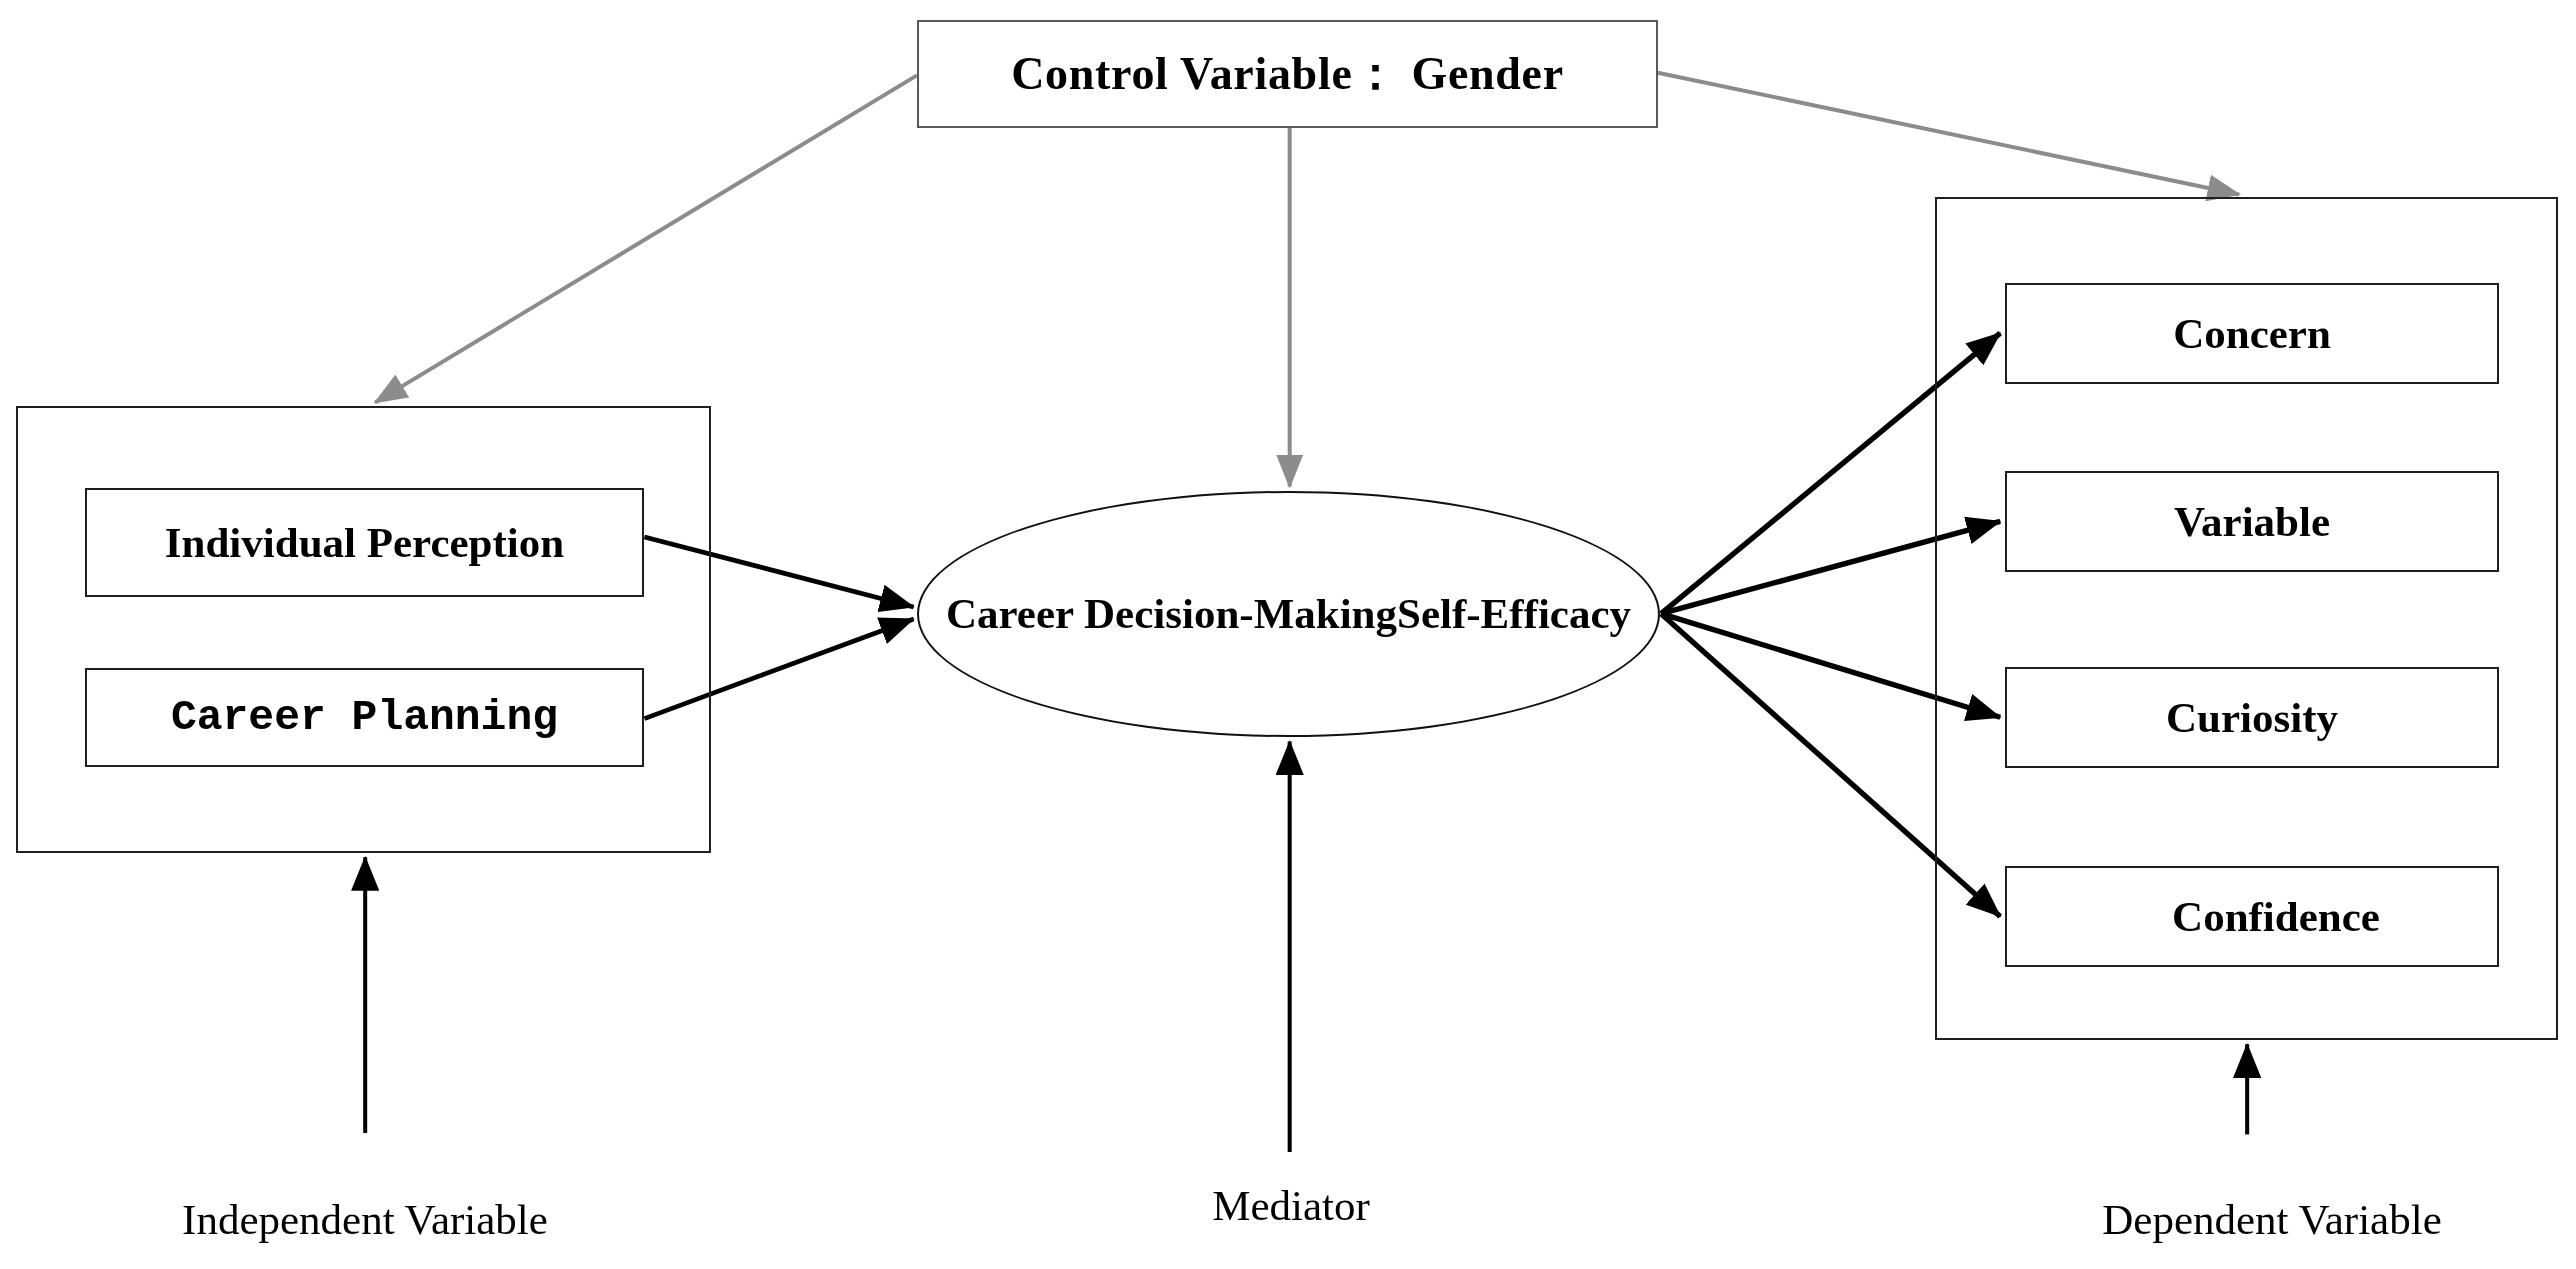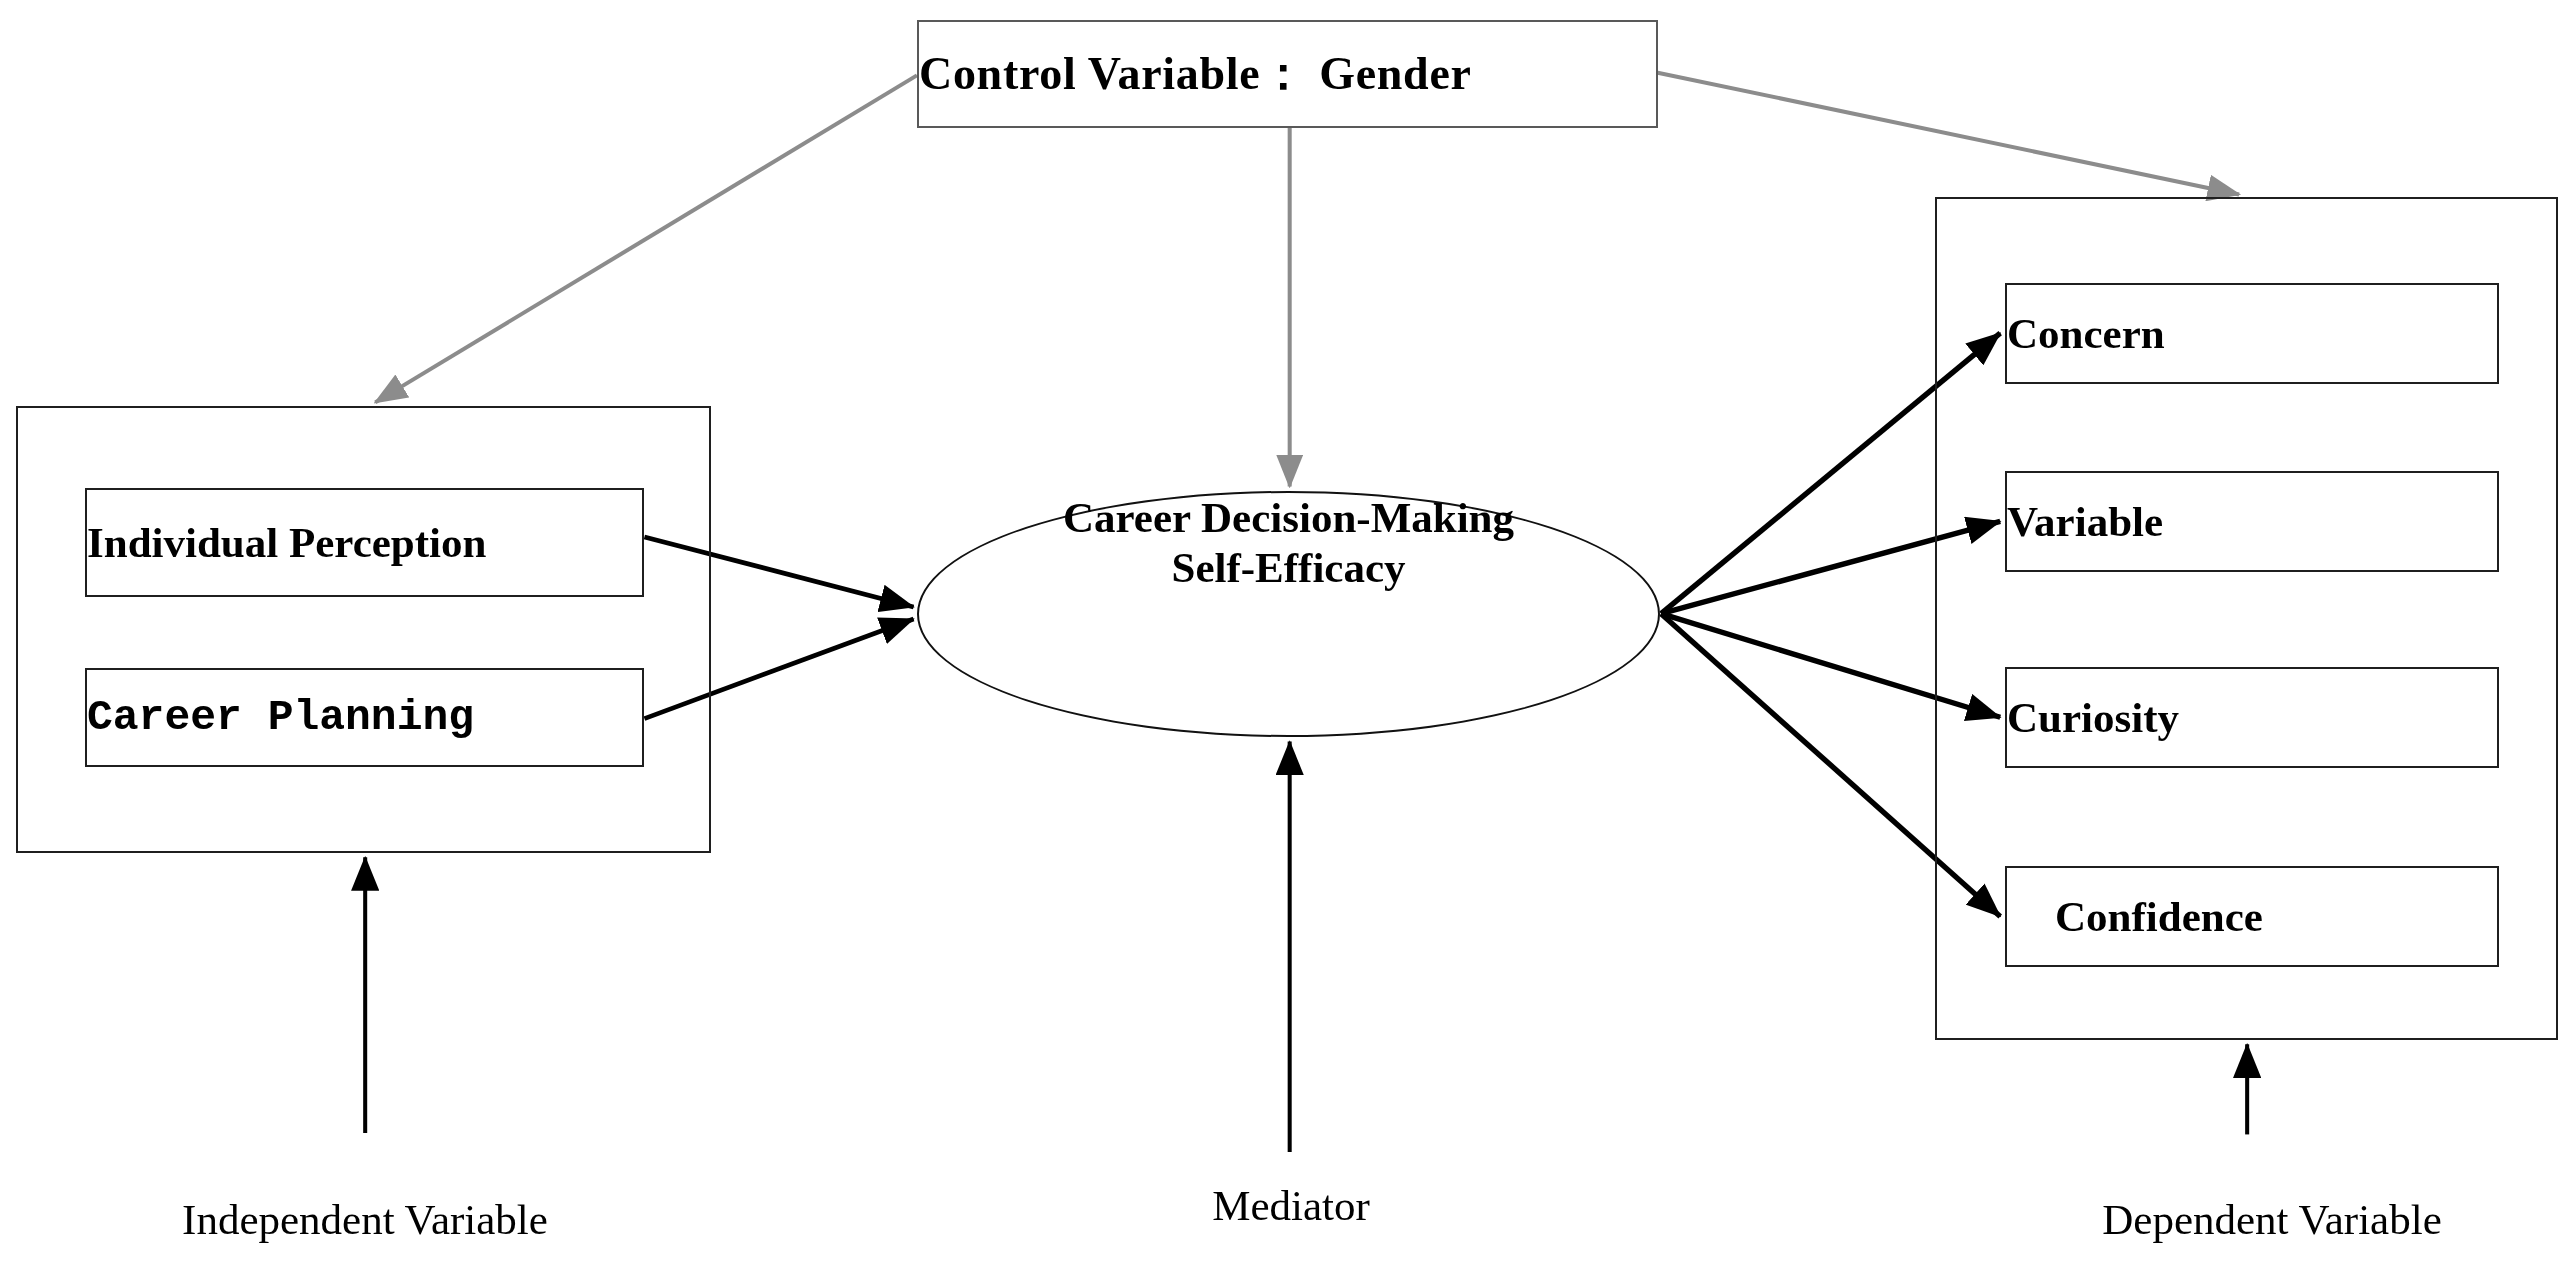--- a/index.html
+++ b/index.html
@@ -15,21 +15,21 @@
   #arrow-layer {
     position: absolute;
     left: 0; top: 0;
     width: 2576px; height: 1269px;
   }
   .box {
     position: absolute;
     box-sizing: border-box;
     display: flex;
     align-items: center;
-    justify-content: flex-start;
+    justify-content: center;
     text-align: center;
     background: transparent;
   }
   .control-box {
     left: 917px; top: 19.5px; width: 741px; height: 108px;
     border: 2.7px solid #595959;
     font-weight: bold; font-size: 46px; letter-spacing: 0.7px;
     white-space: pre;
   }
   .group-box { border: 2px solid #1f1f1f; }
@@ -45,21 +45,20 @@
   .dv-box { left: 2005px; width: 494px; height: 101px; }
   .dv-1 { top: 283px; }
   .dv-2 { top: 471px; }
   .dv-3 { top: 667px; }
   .dv-4 { top: 866px; padding-left: 48px; }
   .ellipse {
     left: 917px; top: 491px; width: 743px; height: 246px;
     border: 2px solid #111111;
     border-radius: 50%;
     font-weight: bold; font-size: 43px; line-height: 1.16;
-    flex-direction: column;
   }
   .bottom-label {
     position: absolute;
     transform: translate(-50%, -50%);
     font-size: 43px;
     white-space: nowrap;
   }
   #label-independent { left: 365px;  top: 1219px; }
   #label-mediator    { left: 1291px; top: 1205px; }
   #label-dependent   { left: 2246px; top: 1219px; margin-left: 26px; }

